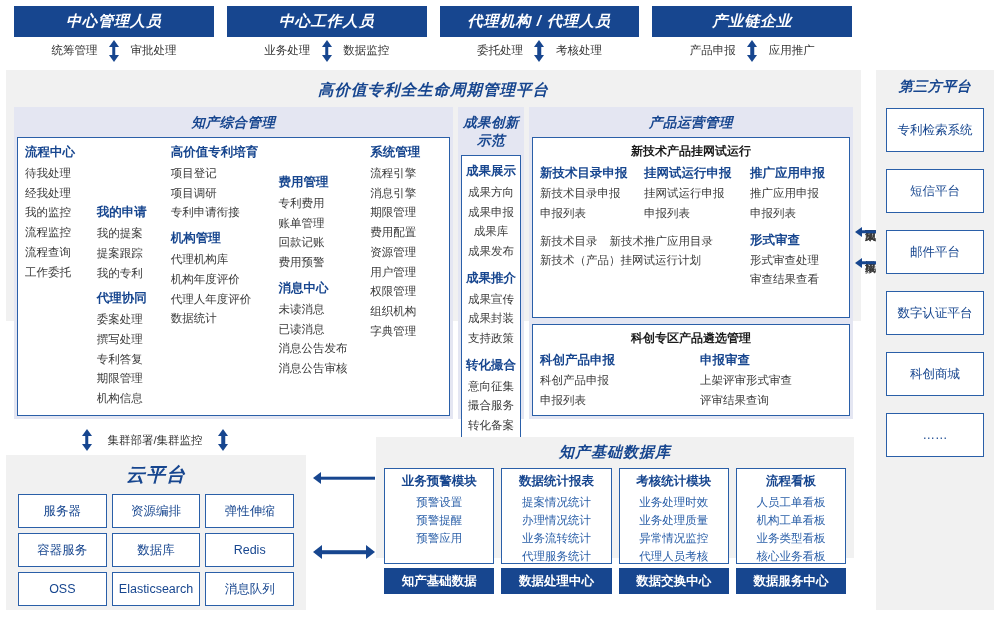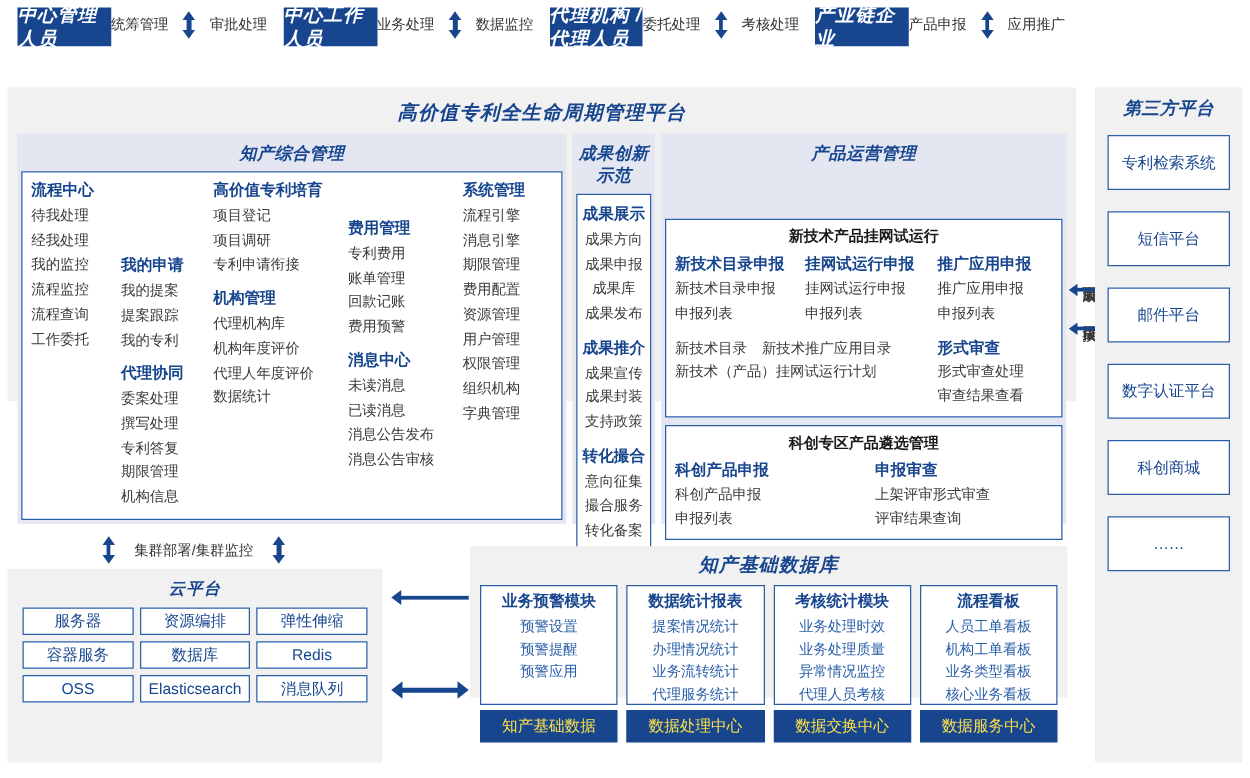--- a/index.html
+++ b/index.html
@@ -11,21 +11,21 @@
     overflow: hidden;
     position: relative;
   }
 
   
   .roles-row {
     position: absolute; left: 14px; top: 6px;
     width: 838px; height: 58px;
     display: flex; gap: 13px;
   }
-  .role-col { flex: 1; display: flex; flex-direction: row; }
+  .role-col { flex: 1; display: flex; flex-direction: column; }
   .role-head {
     height: 31px; background: #17468f;
     color: #ffffff; font-weight: bold; font-size: 15px;
     font-style: italic;
     display: flex; align-items: center; justify-content: center;
     letter-spacing: 1px;
   }
   .role-sub {
     height: 27px; display: flex; align-items: center;
     justify-content: center; gap: 10px;
@@ -105,21 +105,21 @@
   }
   .ach-h.spaced { margin-top: 7px; }
   .ach-i { font-size: 11.5px; color: #3a3a3a; line-height: 1.72; }
 
   
   .prod-stack { display: flex; flex-direction: column; gap: 6px; height: 100%; }
   .sub-box {
     background: #ffffff; border: 1.3px solid #2a5fa8;
     padding: 5px 7px;
   }
-  .sub-box.tall { flex: 1; margin-top: 38px; }
+  .sub-box.tall { flex: 1; }
   .sub-title {
     text-align: center; font-size: 12px; font-weight: bold;
     color: #1a1a1a; margin-bottom: 5px;
   }
   .pcols { display: flex; }
   .pcol { padding-right: 6px; }
   .pc-a { width: 104px; }
   .pc-b { width: 106px; }
   .pc-c { width: 92px; padding-right: 0; }
   .pcol-h {
@@ -190,31 +190,31 @@
   }
   .cluster-label { font-size: 11.5px; color: #333333; white-space: nowrap; }
 
   
   .cloud {
     position: absolute; left: 6px; top: 455px;
     width: 300px; height: 155px;
     background: #f1f1f1; padding: 5px 12px 10px 12px;
   }
   .cloud-title {
-    text-align: center; font-size: 13px; font-weight: bold;
+    text-align: center; font-size: 19px; font-weight: bold;
     font-style: italic; color: #17468f; padding: 2px 0 6px 0;
     letter-spacing: 1px;
   }
   .cloud-grid {
     display: grid; grid-template-columns: repeat(3, 1fr);
     gap: 5px;
   }
   .cloud-cell {
     background: #ffffff; border: 1.3px solid #2a5fa8;
-    height: 22px; display: flex; align-items: center; justify-content: center;
+    height: 34px; display: flex; align-items: center; justify-content: center;
     font-size: 12.5px; color: #17468f;
   }
 
   
   .arrow-left-single {
     position: absolute; left: 313px; top: 471px;
     width: 62px; height: 14px;
   }
   .arrow-left-single::after {
     content: ''; position: absolute; left: 0; top: 50%;
@@ -256,23 +256,23 @@
   .kdb-col { flex: 1; display: flex; flex-direction: column; gap: 4px; }
   .kdb-card {
     background: #ffffff; border: 1.3px solid #2a5fa8;
     height: 96px; padding: 4px 2px; text-align: center;
   }
   .kdb-card-h {
     font-size: 12.5px; font-weight: bold; color: #17468f; margin-bottom: 3px;
   }
   .kdb-card-i { font-size: 11.5px; color: #2a5fa8; line-height: 1.58; }
   .kdb-foot {
-    background: #17468f; color: #fde047; height: 26px;
+    background: #17468f; color: #ffffff; height: 26px;
     display: flex; align-items: center; justify-content: center;
-    font-size: 12.5px; font-weight: normal;
+    font-size: 12.5px; font-weight: bold;
   }
 </style>
 </head>
 <body>
 
 <div class="roles-row" id="roles-row">
     <div class="role-col">
       <div class="role-head">中心管理人员</div>
       <div class="role-sub">
         <span class="lbl">统筹管理</span>

